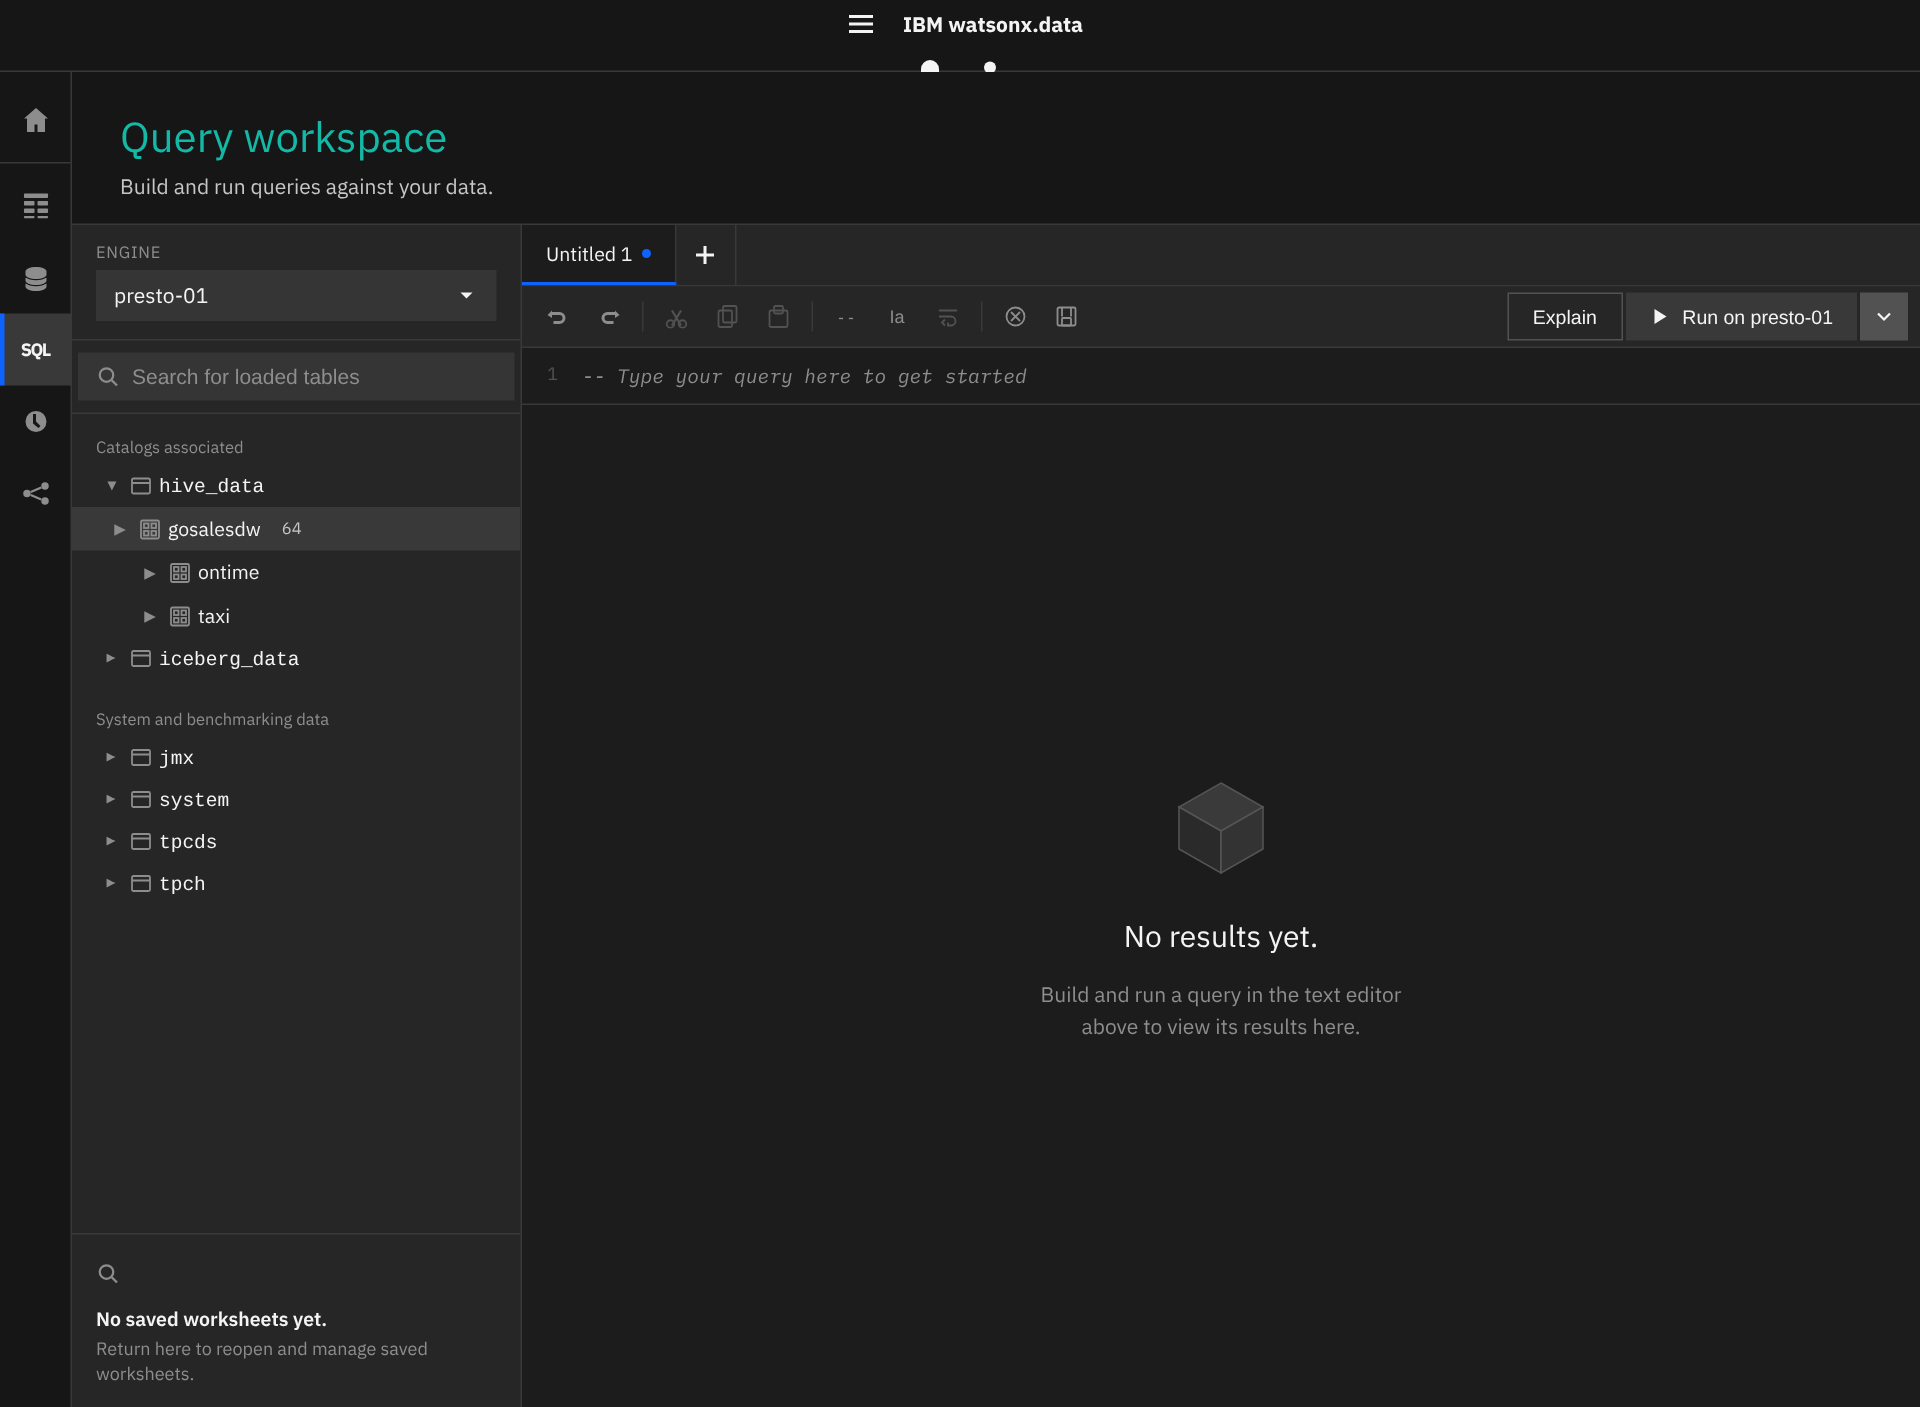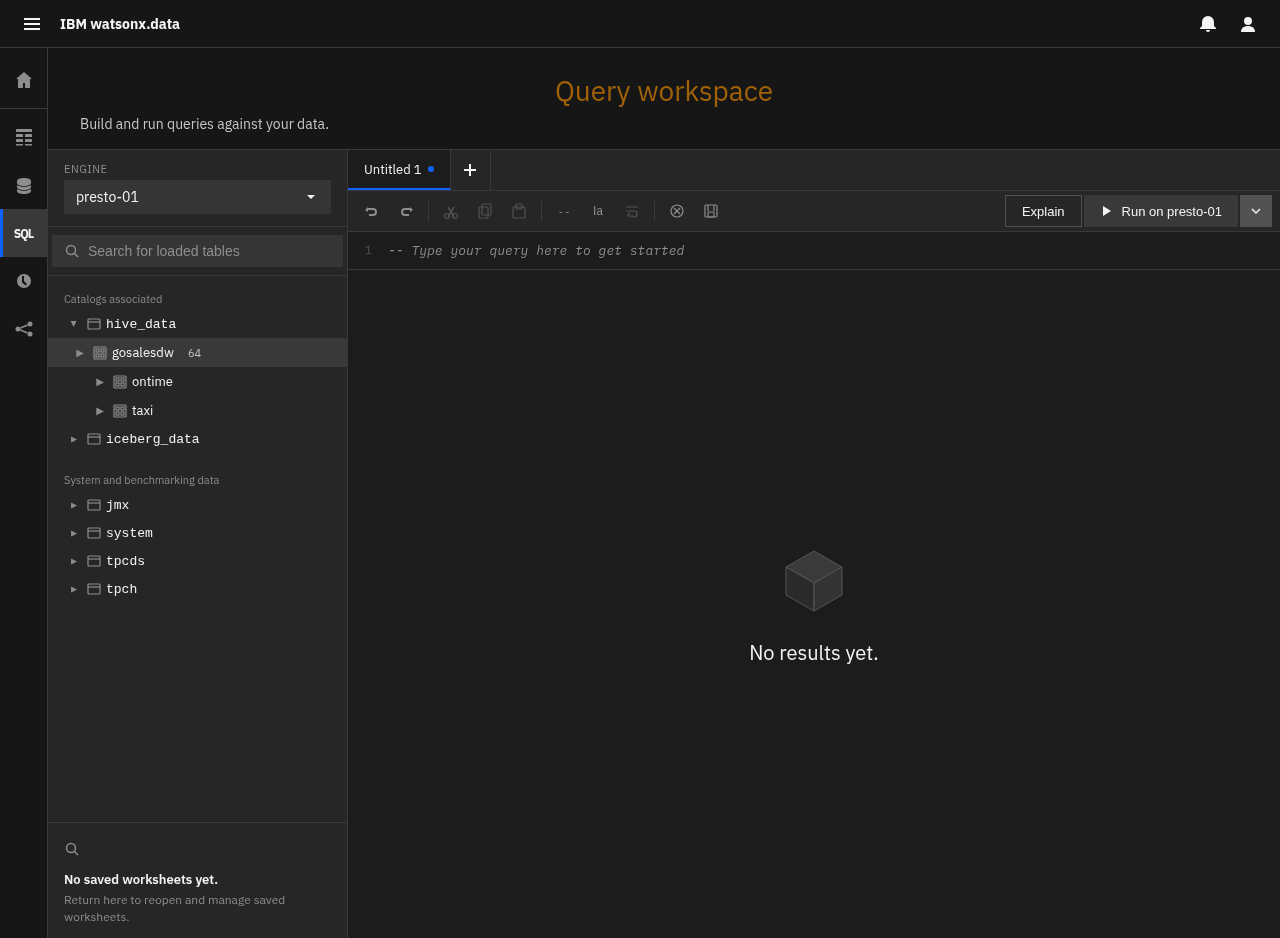--- a/index.html
+++ b/index.html
@@ -17,20 +17,21 @@
     
     .topbar {
       height: 48px;
       background: #161616;
       border-bottom: 1px solid #393939;
       display: flex;
       align-items: center;
       padding: 0 16px;
       justify-content: space-between;
       flex-shrink: 0;
+      flex-direction: column;
     }
     .topbar-left {
       display: flex;
       align-items: center;
       gap: 12px;
     }
     .topbar-brand {
       color: #f4f4f4;
       font-size: 14px;
       font-weight: 400;
@@ -110,23 +111,22 @@
     
     .page-header {
       padding: 24px 32px 16px;
       background: #161616;
       flex-shrink: 0;
       border-bottom: 1px solid #393939;
     }
     .page-header h1 {
       font-size: 28px;
       font-weight: 400;
-      color: #a16207;
+      color: #14b8a6;
       margin-bottom: 6px;
-      text-align: center;
     }
     .page-header p {
       font-size: 14px;
       color: #c6c6c6;
     }
 
     
     .workspace {
       display: flex;
       flex: 1;
@@ -783,17 +783,20 @@
             <svg width="80" height="80" viewBox="0 0 80 80">
 
               <polygon points="40,8 68,24 40,40 12,24" fill="#3a3a3a" stroke="#555" stroke-width="1"></polygon>
 
               <polygon points="12,24 40,40 40,68 12,52" fill="#2a2a2a" stroke="#555" stroke-width="1"></polygon>
 
               <polygon points="40,40 68,24 68,52 40,68" fill="#333" stroke="#555" stroke-width="1"></polygon>
             </svg>
           </div>
           <div class="no-results-title">No results yet.</div>
+          <div class="no-results-desc">
+            Build and run a query in the text editor<br>above to view its results here.
+          </div>
         </div>
       </div>
     </div>
   </div>
 </div>
 
 </body></html>

